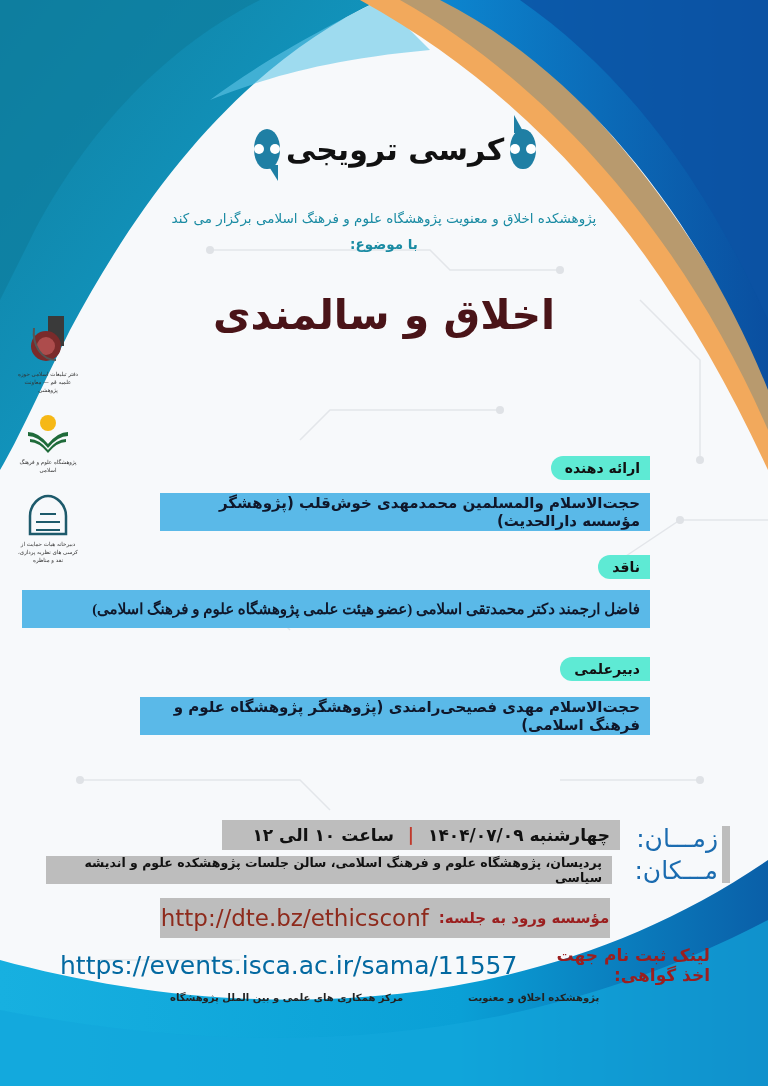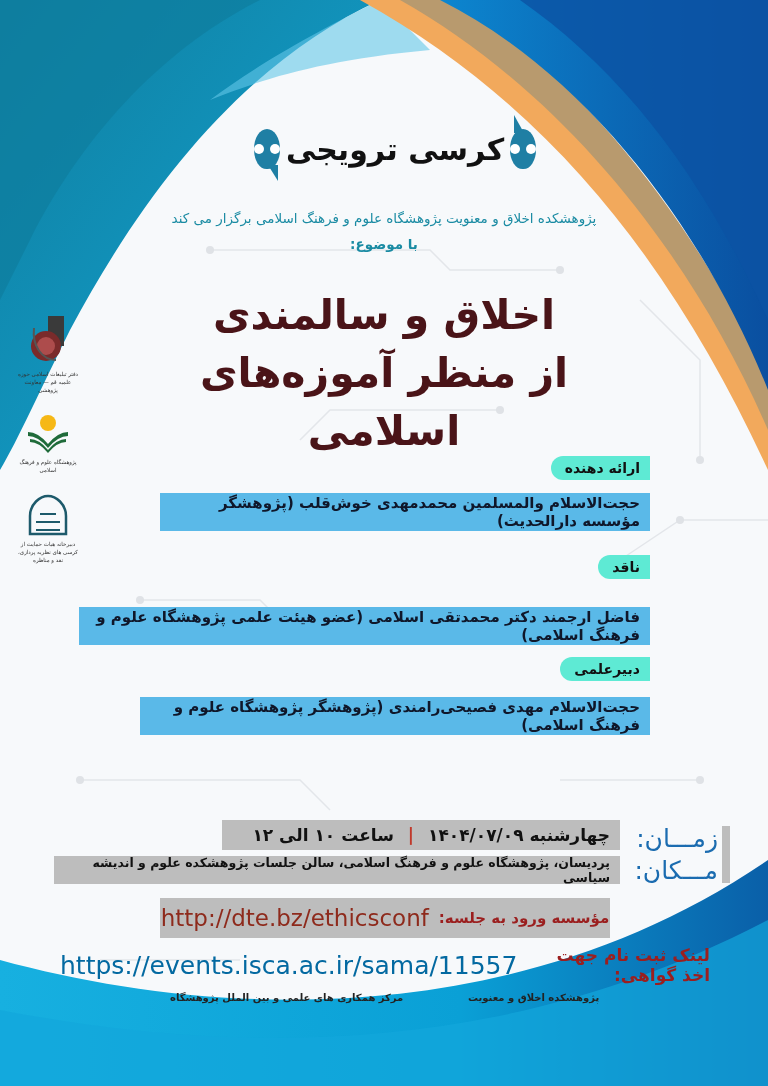--- a/index.html
+++ b/index.html
@@ -159,21 +159,20 @@
     <span class="dot"></span>
       <span class="dot"></span>
   </div>
 </div>
 
 <div class="organizer">پژوهشکده اخلاق و معنویت پژوهشگاه علوم و فرهنگ اسلامی برگزار می کند</div>
 <div class="subject-label">با موضوع:</div>
 
 <div class="main-title">
   <div>اخلاق و سالمندی</div>
-  <div>از منظر آموزه‌های اسلامی</div>
 </div>
 
 <div class="logos">
   <div class="logo">
     <svg width="40" height="50" viewBox="0 0 40 50">
       <rect x="20" y="0" width="16" height="30" fill="#3a3a3a"></rect>
       <circle cx="18" cy="30" r="15" fill="#7a2b2b"></circle>
       <circle cx="18" cy="30" r="9" fill="#c35b5b" opacity="0.7"></circle>
       <path d="M6 12 C4 30 14 44 28 44" stroke="#555" stroke-width="2" fill="none"></path>
     </svg>
@@ -193,35 +192,35 @@
       <path d="M10 36 H34 M10 28 H34 M14 20 H30" stroke="#1d5a6b" stroke-width="2"></path>
     </svg>
     <div class="logo-caption">دبیرخانه هیات حمایت از کرسی های نظریه پردازی، نقد و مناظره</div>
   </div>
 </div>
 
 <div class="tag" style="top:456px;">ارائه دهنده</div>
 <div class="namebox" style="top:493px; width:490px;">حجت‌الاسلام والمسلمین محمدمهدی خوش‌قلب (پژوهشگر مؤسسه دارالحدیث)</div>
 
 <div class="tag" style="top:555px;">ناقد</div>
-<div class="namebox" style="top:607px; width:571px;">فاضل ارجمند دکتر محمدتقی اسلامی (عضو هیئت علمی پژوهشگاه علوم و فرهنگ اسلامی)</div>
+<div class="namebox" style="top:590px; width:628px;font-family:Liberation Serif, serif;">فاضل ارجمند دکتر محمدتقی اسلامی (عضو هیئت علمی پژوهشگاه علوم و فرهنگ اسلامی)</div>
 
 <div class="tag" style="top:657px;">دبیرعلمی</div>
 <div class="namebox" style="top:697px; width:510px;">حجت‌الاسلام مهدی فصیحی‌رامندی (پژوهشگر پژوهشگاه علوم و فرهنگ اسلامی)</div>
 
 <div class="info-bar"></div>
 <div class="info-label" style="top:824px;">زمـــان:</div>
 <div class="info-box" style="left:222px; top:820px; width:398px; height:30px; font-size:17px; font-weight:bold;">
   <span>چهارشنبه</span>&nbsp;
   <span>۱۴۰۴/۰۷/۰۹</span>
   <span class="sep">|</span>
   <span>ساعت ۱۰ الی ۱۲</span>
 </div>
 <div class="info-label" style="top:856px;">مـــکان:</div>
-<div class="info-box" style="left:54px; top:856px; width:566px; height:28px; font-size:12.5px; font-weight:bold;">پردیسان، پژوهشگاه علوم و فرهنگ اسلامی، سالن جلسات پژوهشکده علوم و اندیشه سیاسی</div>
+<div class="info-box" style="left:46px; top:856px; width:566px; height:28px; font-size:12.5px; font-weight:bold;">پردیسان، پژوهشگاه علوم و فرهنگ اسلامی، سالن جلسات پژوهشکده علوم و اندیشه سیاسی</div>
 
 <div class="link-box">
   <span class="link-label">مؤسسه ورود به جلسه:</span>
   <span class="link-url">http://dte.bz/ethicsconf</span>
 </div>
 
 <div class="reg-row">
   <span class="reg-label">لینک ثبت نام جهت اخذ گواهی:</span>
   <span class="reg-url">https://events.isca.ac.ir/sama/11557</span>
 </div>

